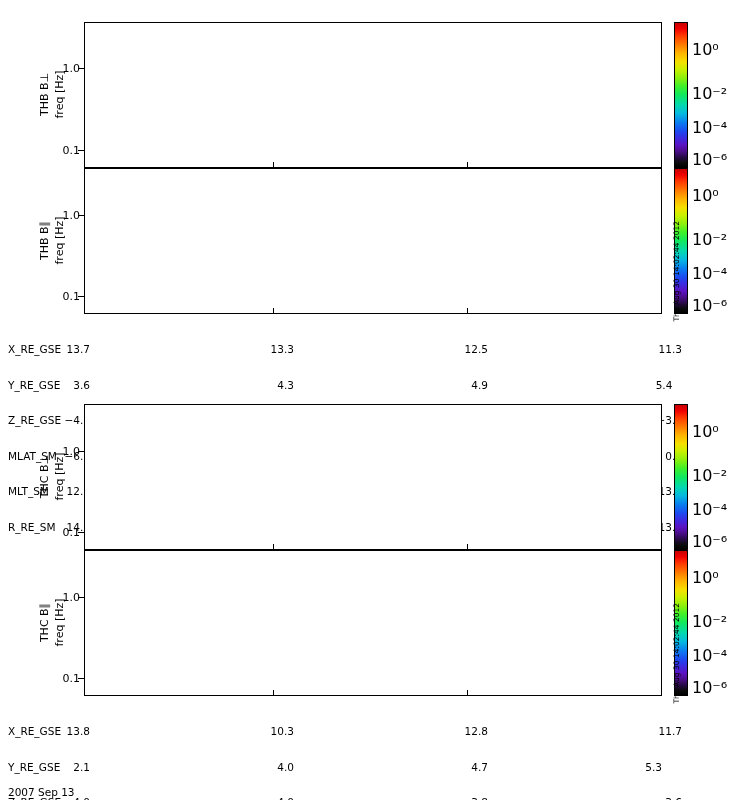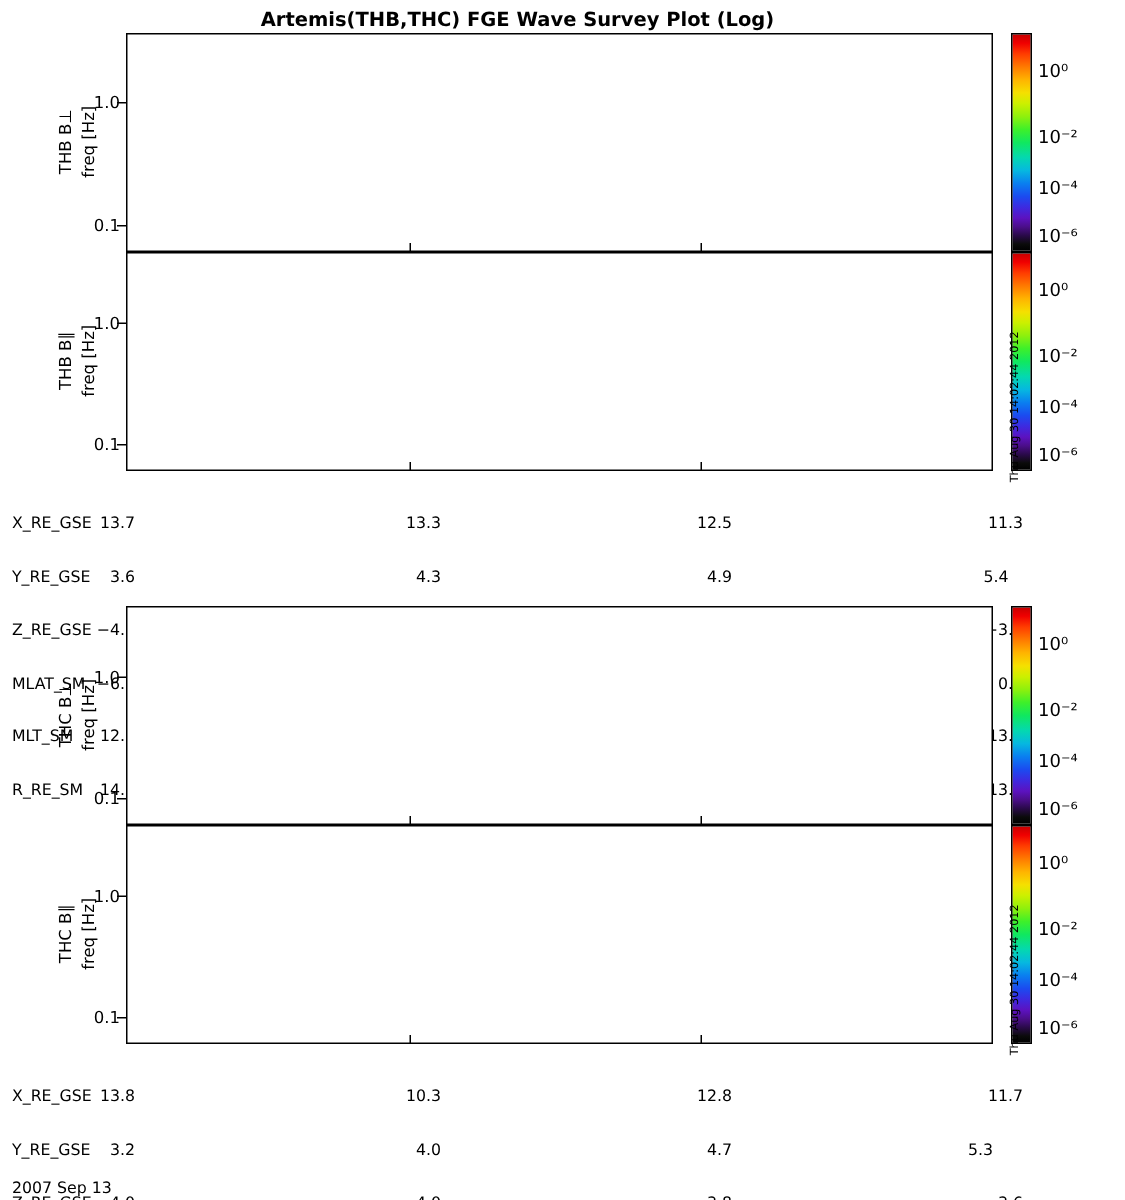--- a/index.html
+++ b/index.html
@@ -47,38 +47,37 @@
       #3ef02a 56%,
       #8ef00d 62%,
       #ccf000 68%,
       #f5e000 73%,
       #ffb400 79%,
       #ff7a00 85%,
       #ff3c00 91%,
       #f00000 96%,
       #c80000 100%);
   }
-  .cbar-tick{position:absolute;font-size:12px;white-space:nowrap;}
+  .cbar-tick{position:absolute;font-size:16px;white-space:nowrap;}
   .stamp{
     position:absolute;font-size:7.5px;white-space:nowrap;
     transform:rotate(-90deg);transform-origin:50% 50%;
   }
   
   .ephem{position:absolute;font-size:10.5px;white-space:pre;}
   .ephem .row{height:11.5px;line-height:11.5px;position:relative;}
   .ephem .lbl{position:absolute;left:0;top:0;text-align:right;}
   .ephem .v{position:absolute;top:0;text-align:right;}
   .datestamp{position:absolute;font-size:10.5px;left:8px;}
 </style>
 </head>
 <body>
 
 <div class="plot-root">
 
-  <div class="title">Artemis(THB,THC) FGE Wave Survey Plot (Log)</div>
 
   <div class="panel" style="left:84px;top:22px;width:578px;height:146px;"></div>
   <div class="ylabel rot" style="left:-6px;top:88px;width:100px;">THB B⊥</div>
   <div class="ylabel rot" style="left:9px;top:88px;width:100px;">freq [Hz]</div>
   <div class="ytick" style="left:48px;top:62px;width:32px;">1.0</div>
   <div class="ytick" style="left:48px;top:144px;width:32px;">0.1</div>
   <div class="tickmark" style="left:78px;top:68px;width:6px;height:1px;"></div>
   <div class="tickmark" style="left:78px;top:150px;width:6px;height:1px;"></div>
   <div class="tickmark" style="left:273px;top:162px;width:1px;height:6px;"></div>
   <div class="tickmark" style="left:467px;top:162px;width:1px;height:6px;"></div>
@@ -189,21 +188,21 @@
   <div class="ephem" style="left:8px;top:702px;width:690px;">
     <div class="row">
       <span class="lbl">X_RE_GSE</span>
       <span class="v" style="left:46px;width:36px;">13.8</span>
       <span class="v" style="left:250px;width:36px;">10.3</span>
       <span class="v" style="left:444px;width:36px;">12.8</span>
       <span class="v" style="left:638px;width:36px;">11.7</span>
     </div>
     <div class="row">
       <span class="lbl">Y_RE_GSE</span>
-      <span class="v" style="left:46px;width:36px;">3.2</span>
+      <span class="v" style="left:46px;width:36px;">2.1</span>
       <span class="v" style="left:250px;width:36px;">4.0</span>
       <span class="v" style="left:444px;width:36px;">4.7</span>
       <span class="v" style="left:618px;width:36px;">5.3</span>
     </div>
     <div class="row">
       <span class="lbl">Z_RE_GSE</span>
       <span class="v" style="left:46px;width:36px;">−4.0</span>
       <span class="v" style="left:250px;width:36px;">−4.0</span>
       <span class="v" style="left:444px;width:36px;">−3.8</span>
       <span class="v" style="left:638px;width:36px;">−3.6</span>

